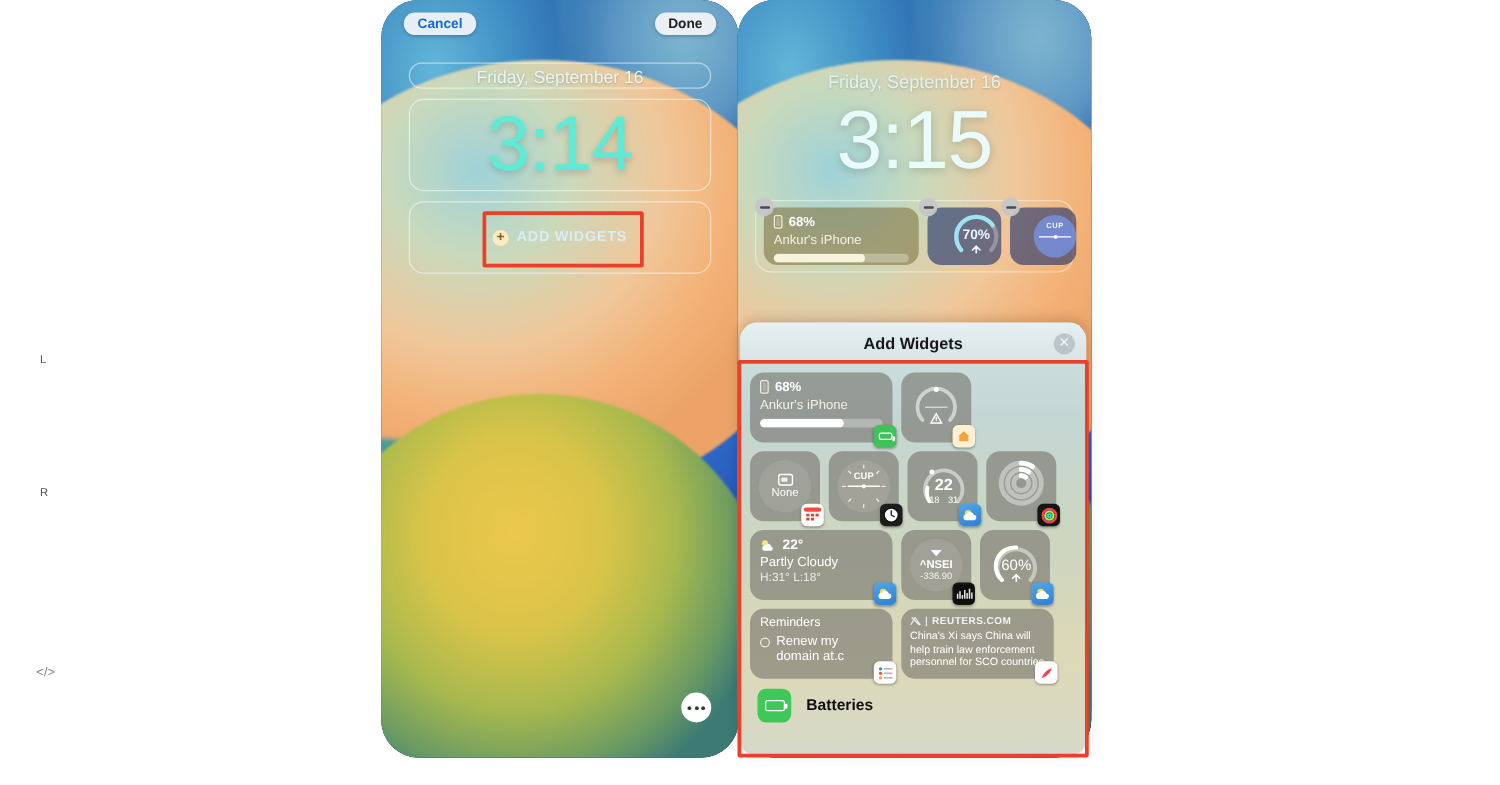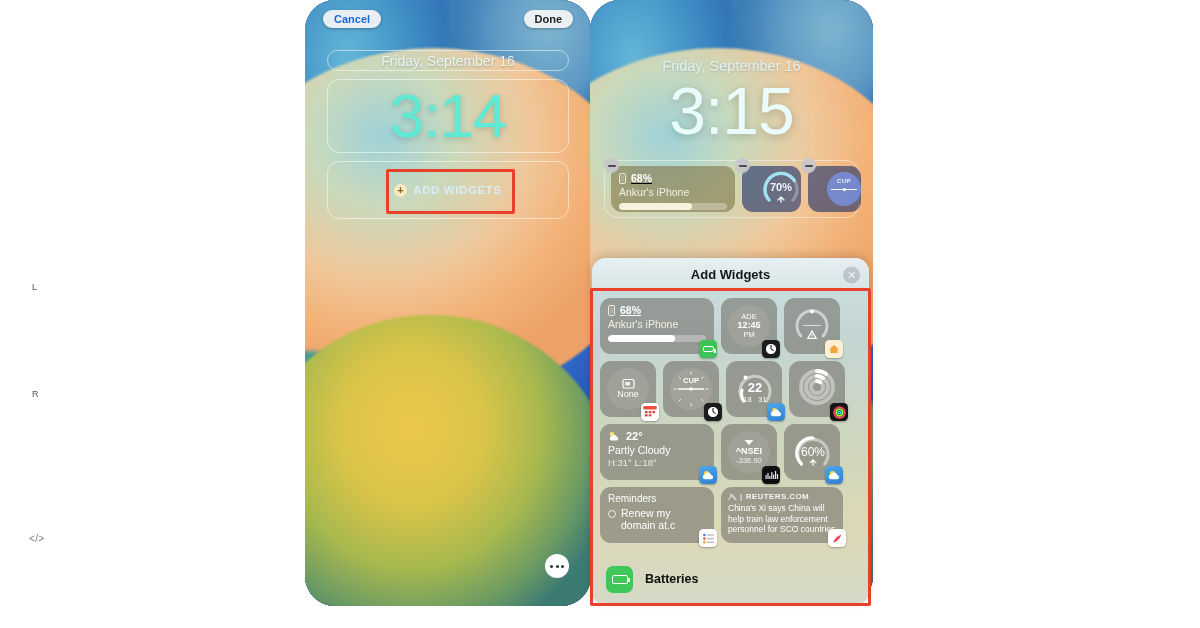--- a/index.html
+++ b/index.html
@@ -156,21 +156,21 @@
   .rw-sq { flex: 0 0 46px; }
   .rw-sq .rw-inner { background: rgba(18,40,104,.58); display:flex; align-items:center; justify-content:center; }
   .minus-badge {
     position: absolute; left: -7px; top: -8px; z-index: 9;
     width: 15px; height: 15px; border-radius: 50%;
     background: rgba(198,198,200,.95);
     display: flex; align-items: center; justify-content: center;
   }
   .minus-badge b { display:block; width:8px; height:2px; background:#4b4b4d; border-radius:1px; }
 
-  .bw-top { display: flex; align-items: flex-end; gap: 5px; text-decoration: underline; }
+  .bw-top { display: flex; align-items: flex-start; gap: 5px; }
   .bw-icon {
     width: 7px; height: 11px; border: 1.3px solid #f3ecd9; border-radius: 2px;
     position: relative;
   }
   .bw-icon::after { content:""; position:absolute; left:1px; right:1px; top:1px; bottom:1px;
                     background: rgba(243,236,217,.25); border-radius:1px; }
   .bw-pct { font-size: 10.5px; font-weight: bold; color: #fff; }
   .bw-name { font-size: 10.5px; color: #f4efe2; margin-top: 2px; }
   .bw-bar { margin-top: 5px; height: 7px; border-radius: 4px; background: rgba(255,255,255,.3); overflow:hidden; }
   .bw-bar i { display:block; height:100%; background:#f7f2dc; border-radius:4px; }
@@ -251,21 +251,21 @@
 
   .rm-title { font-size:10px; font-weight:normal; color:#fff; }
   .rm-item { display:flex; align-items:flex-start; gap:5px; margin-top:3px; }
   .rm-circle { width:8px; height:8px; border-radius:50%; border:1.2px solid rgba(255,255,255,.8); flex:0 0 auto; margin-top:3px; }
   .rm-text { font-size:10.5px; line-height:1.15; color:#fff; }
 
   .news-kicker { display:flex; align-items:center; gap:3px; font-size:8px; font-weight:bold; color:#f2f2f2; letter-spacing:.4px; }
   .news-body { font-size:8.5px; line-height:1.25; color:#fff; margin-top:2px; }
 
   #sheet-footer {
-    position:absolute; left:0; right:0; bottom:1px; height: 48px;
+    position:absolute; left:0; right:0; bottom:16px; height: 48px;
     display:flex; align-items:center; gap:12px; padding: 0 14px;
   }
   #batteries-icon {
     width: 27px; height: 27px; border-radius: 7px; background:#40c75a;
     display:flex; align-items:center; justify-content:center;
   }
   .battglyph { width:16px; height:9px; border:1.6px solid #fff; border-radius:2px; position:relative; }
   .battglyph::after { content:""; position:absolute; right:-3px; top:2px; width:2px; height:4px; background:#fff; border-radius:0 1px 1px 0; }
   #batteries-label { font-size: 12.5px; font-weight: bold; color:#0f0f10; }
 
@@ -401,35 +401,20 @@
               <div class="bw-bar">
                   <i style="width:68%;background:#fff"></i>
                 </div>
             </div>
           </div>
           <span class="appbadge bg-green">
             <span class="battglyph" style="width:11px;height:6px;border-width:1.2px"></span>
           </span>
         </div>
 
-        <div class="wcell w-sq">
-          <div class="wc-inner">
-            <div class="wc-circle">
-              <span class="tiny">ADE</span>
-              <span class="small" style="font-weight:bold">12:45</span>
-              <span class="tiny">PM</span>
-            </div>
-          </div>
-          <span class="appbadge bg-clock">
-            <svg width="14" height="14" viewBox="0 0 14 14">
-              <circle cx="7" cy="7" r="5.6" fill="#fff" stroke="#111" stroke-width="1"></circle>
-              <path d="M7 3.4 L7 7 L9.4 8.4" stroke="#111" stroke-width="1" fill="none" stroke-linecap="round"></path>
-            </svg>
-          </span>
-        </div>
 
         <div class="wcell w-sq">
           <div class="wc-inner">
             <div class="gauge" style="position:absolute;left:50%;top:50%;transform:translate(-50%,-50%)">
               <svg width="40" height="40" viewBox="0 0 40 40">
                 <path d="M9 30 A15 15 0 1 1 31 30" fill="none" stroke="rgba(255,255,255,.55)" stroke-width="3" stroke-linecap="round"></path>
                 <circle cx="20" cy="5.6" r="2" fill="#fff"></circle>
                 <text x="20" y="22" text-anchor="middle" font-size="9" fill="#fff" font-family="Liberation Sans, sans-serif">——</text>
                 <path d="M20 25 l4.2 7.4 h-8.4 Z" fill="none" stroke="#fff" stroke-width="1.2"></path>
                 <path d="M20 28 l0 2.2" stroke="#fff" stroke-width="1.1" stroke-linecap="round"></path>

